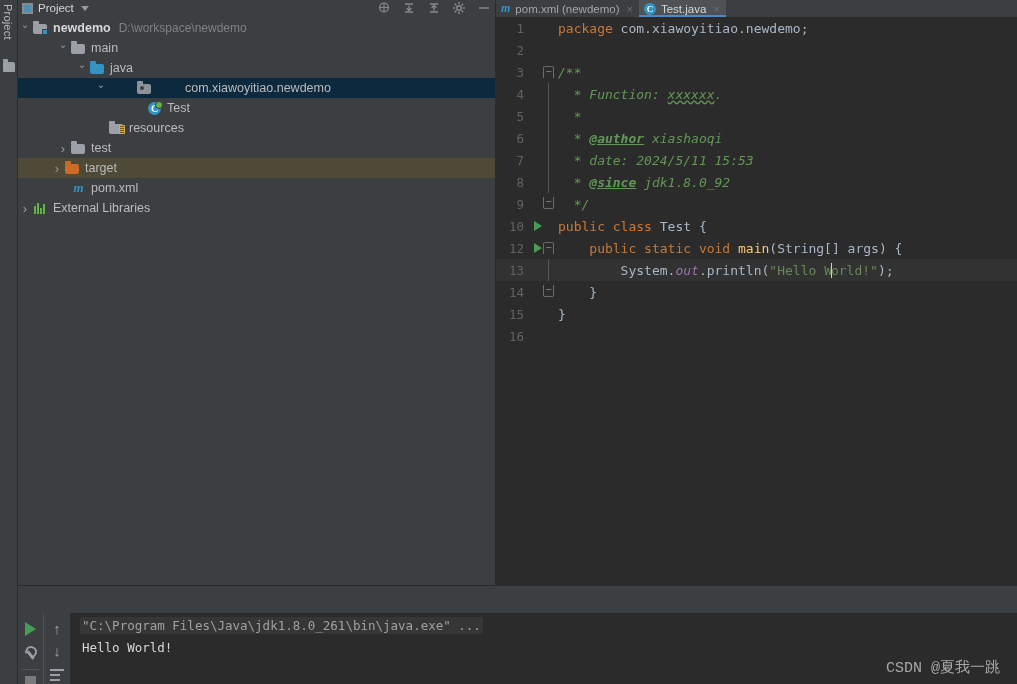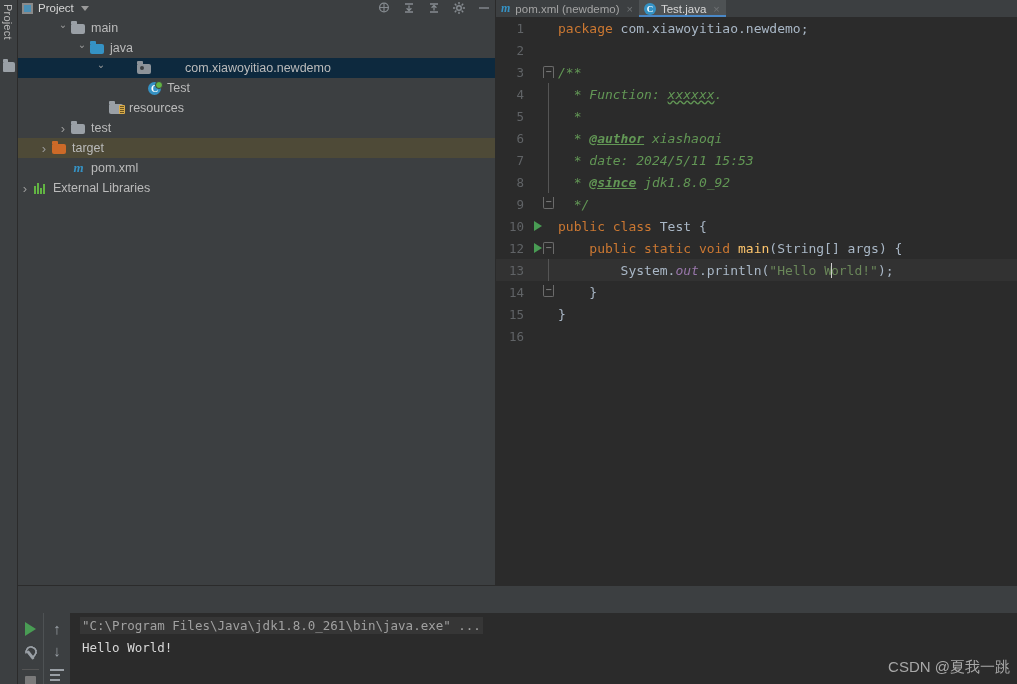--- a/index.html
+++ b/index.html
@@ -266,22 +266,22 @@
   .console {
     flex: 1; background: #2b2b2b; padding: 4px 0 0 10px;
     font-family: "DejaVu Sans Mono", monospace; font-size: 12.5px;
   }
   .console .cmdline {
     color: #a1a1a1; background: #363636; display: inline-block; padding: 1px 2px;
   }
   .console .out { color: #d8d8d8; margin-top: 6px; padding-left: 2px; }
 
   .watermark {
-    position: absolute; right: 7px; bottom: 7px;
-    font-size: 15px; color: #b9b9b9; font-family: Liberation Sans, sans-serif;
+    position: absolute; right: 17px; bottom: 7px;
+    font-size: 15px; color: #b9b9b9; font-family: Liberation Mono, monospace;
     opacity: .88; pointer-events: none;
   }
 </style>
 </head>
 <body>
 
 <div id="app">
 
   <div class="left-strip">
     <div class="vlabel">Project</div>
@@ -323,20 +323,30 @@
         <span class="ht">
           <svg width="14" height="14" viewBox="0 0 14 14">
               <path d="M2 7h10" stroke="#9aa0a6" stroke-width="1.4"></path>
             </svg>
         </span>
       </div>
     </div>
 
     <div class="tree">
 
+      <div class="row">
+        <span class="arrow down"></span>
+        <span class="ticon">
+          <span class="fold grey">
+              <span class="badge-sq"></span>
+            </span>
+        </span>
+        <span class="lbl bold">newdemo</span>
+        <span class="sub">D:\workspace\newdemo</span>
+      </div>
 
 
       <div class="row" style="padding-left:38px">
         <span class="arrow down"></span>
         <span class="ticon">
             <span class="fold grey"></span>
           </span>
         <span class="lbl">main</span>
       </div>
 
@@ -377,21 +387,21 @@
       </div>
 
       <div class="row" style="padding-left:38px">
         <span class="arrow right"></span>
         <span class="ticon">
             <span class="fold grey"></span>
           </span>
         <span class="lbl">test</span>
       </div>
 
-      <div class="row hl" style="padding-left:19px">
+      <div class="row hl" style="padding-left:32px">
         <span class="arrow right"></span>
         <span class="ticon">
             <span class="fold orange"></span>
           </span>
         <span class="lbl">target</span>
       </div>
 
       <div class="row" style="padding-left:38px">
         <span class="arrow"></span>
         <span class="ticon">

